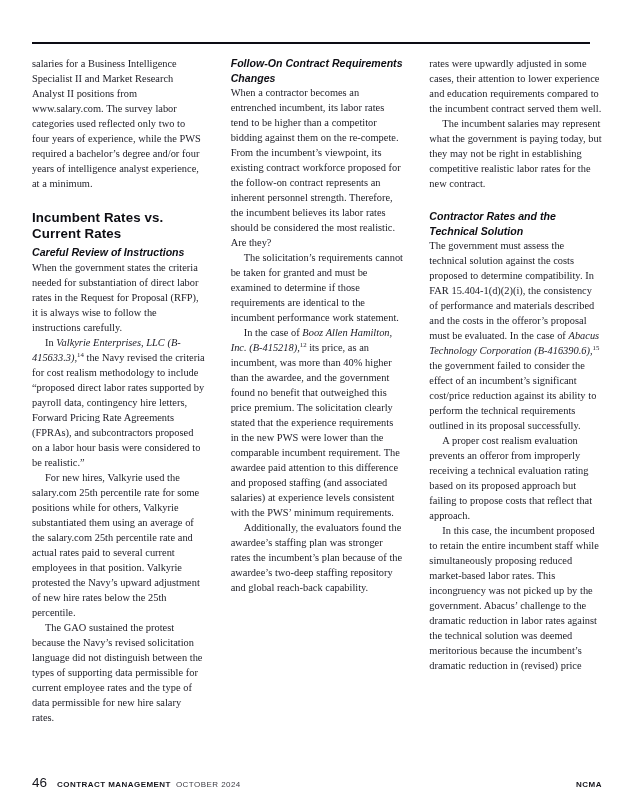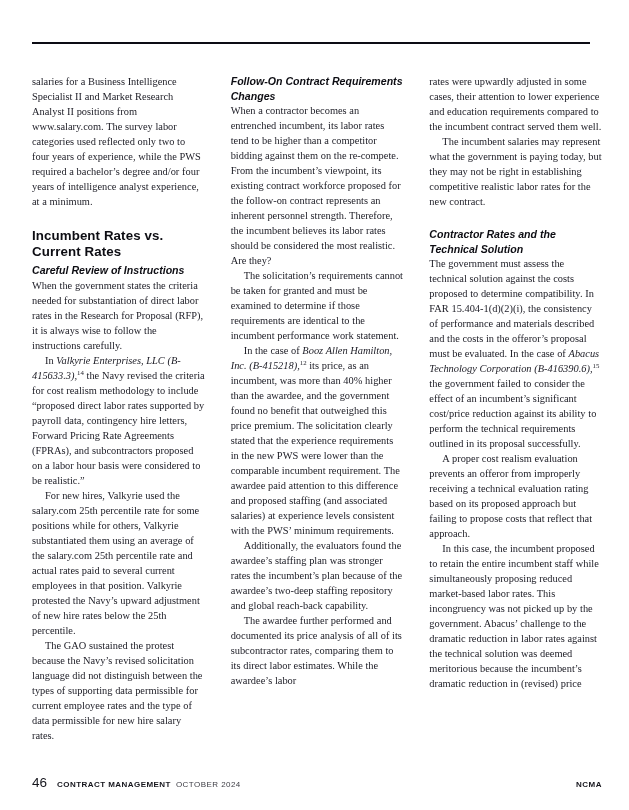--- a/index.html
+++ b/index.html
@@ -16,21 +16,21 @@
     position: absolute;
     left: 32px;
     top: 42px;
     width: 558px;
     height: 2px;
     background: #0c0c14;
   }
   .content {
     position: absolute;
     left: 32px;
-    top: 74px;
+    top: 56px;
     width: 570px;
     display: flex;
     gap: 26px;
   }
   .col { flex: 1 1 0; min-width: 0; }
   .col p {
     margin: 0;
     font-size: 10.4px;
     line-height: 15px;
     text-align: left;
@@ -105,32 +105,31 @@
 <body>
 
 <div class="page">
   <div class="top-rule"></div>
 
   <div class="content">
     <div class="col">
         <p><span>salaries for a Business Intelligence Specialist II and Market Research Analyst II positions from www.salary.com. The survey labor categories used reflected only two to four years of experience, while the PWS required a bachelor’s degree and/or four years of intelligence analyst experience, at a minimum.</span></p>
         <h2>Incumbent Rates vs. Current Rates</h2>
         <h3>Careful Review of Instructions</h3>
-        <p><span>When the government states the criteria needed for substantiation of direct labor rates in the Research for Proposal (RFP), it is always wise to follow the instructions carefully.</span></p>
+        <p><span>When the government states the criteria needed for substantiation of direct labor rates in the Request for Proposal (RFP), it is always wise to follow the instructions carefully.</span></p>
         <p class="indent"><span>In </span><em>Valkyrie Enterprises, LLC (B-415633.3),</em><sup>14</sup><span> the Navy revised the criteria for cost realism methodology to include “proposed direct labor rates supported by payroll data, contingency hire letters, Forward Pricing Rate Agreements (FPRAs), and subcontractors proposed on a labor hour basis were considered to be realistic.”</span></p>
         <p class="indent"><span>For new hires, Valkyrie used the salary.com 25th percentile rate for some positions while for others, Valkyrie substantiated them using an average of the salary.com 25th percentile rate and actual rates paid to several current employees in that position. Valkyrie protested the Navy’s upward adjustment of new hire rates below the 25th percentile.</span></p>
         <p class="indent"><span>The GAO sustained the protest because the Navy’s revised solicitation language did not distinguish between the types of supporting data permissible for current employee rates and the type of data permissible for new hire salary rates.</span></p>
       </div>
     <div class="col">
         <h3>Follow-On Contract Requirements Changes</h3>
         <p><span>When a contractor becomes an entrenched incumbent, its labor rates tend to be higher than a competitor bidding against them on the re-compete. From the incumbent’s viewpoint, its existing contract workforce proposed for the follow-on contract represents an inherent personnel strength. Therefore, the incumbent believes its labor rates should be considered the most realistic. Are they?</span></p>
         <p class="indent"><span>The solicitation’s requirements cannot be taken for granted and must be examined to determine if those requirements are identical to the incumbent performance work statement.</span></p>
         <p class="indent"><span>In the case of </span><em>Booz Allen Hamilton, Inc. (B-415218),</em><sup>12</sup><span> its price, as an incumbent, was more than 40% higher than the awardee, and the government found no benefit that outweighed this price premium. The solicitation clearly stated that the experience requirements in the new PWS were lower than the comparable incumbent requirement. The awardee paid attention to this difference and proposed staffing (and associated salaries) at experience levels consistent with the PWS’ minimum requirements.</span></p>
         <p class="indent"><span>Additionally, the evaluators found the awardee’s staffing plan was stronger rates the incumbent’s plan because of the awardee’s two-deep staffing repository and global reach-back capability.</span></p>
-        <p class="indent"><span>The awardee further performed and documented its price analysis of all of its subcontractor rates, comparing them to its direct labor estimates. While the awardee’s labor</span></p>
       </div>
     <div class="col">
         <p><span>rates were upwardly adjusted in some cases, their attention to lower experience and education requirements compared to the incumbent contract served them well.</span></p>
         <p class="indent"><span>The incumbent salaries may represent what the government is paying today, but they may not be right in establishing competitive realistic labor rates for the new contract.</span></p>
         <h3>Contractor Rates and the Technical Solution</h3>
         <p><span>The government must assess the technical solution against the costs proposed to determine compatibility. In FAR 15.404-1(d)(2)(i), the consistency of performance and materials described and the costs in the offeror’s proposal must be evaluated. In the case of </span><em>Abacus Technology Corporation (B-416390.6),</em><sup>15</sup><span> the government failed to consider the effect of an incumbent’s significant cost/price reduction against its ability to perform the technical requirements outlined in its proposal successfully.</span></p>
         <p class="indent"><span>A proper cost realism evaluation prevents an offeror from improperly receiving a technical evaluation rating based on its proposed approach but failing to propose costs that reflect that approach.</span></p>
         <p class="indent"><span>In this case, the incumbent proposed to retain the entire incumbent staff while simultaneously proposing reduced market-based labor rates. This incongruency was not picked up by the government. Abacus’ challenge to the dramatic reduction in labor rates against the technical solution was deemed meritorious because the incumbent’s dramatic reduction in (revised) price</span></p>
       </div>
   </div>

